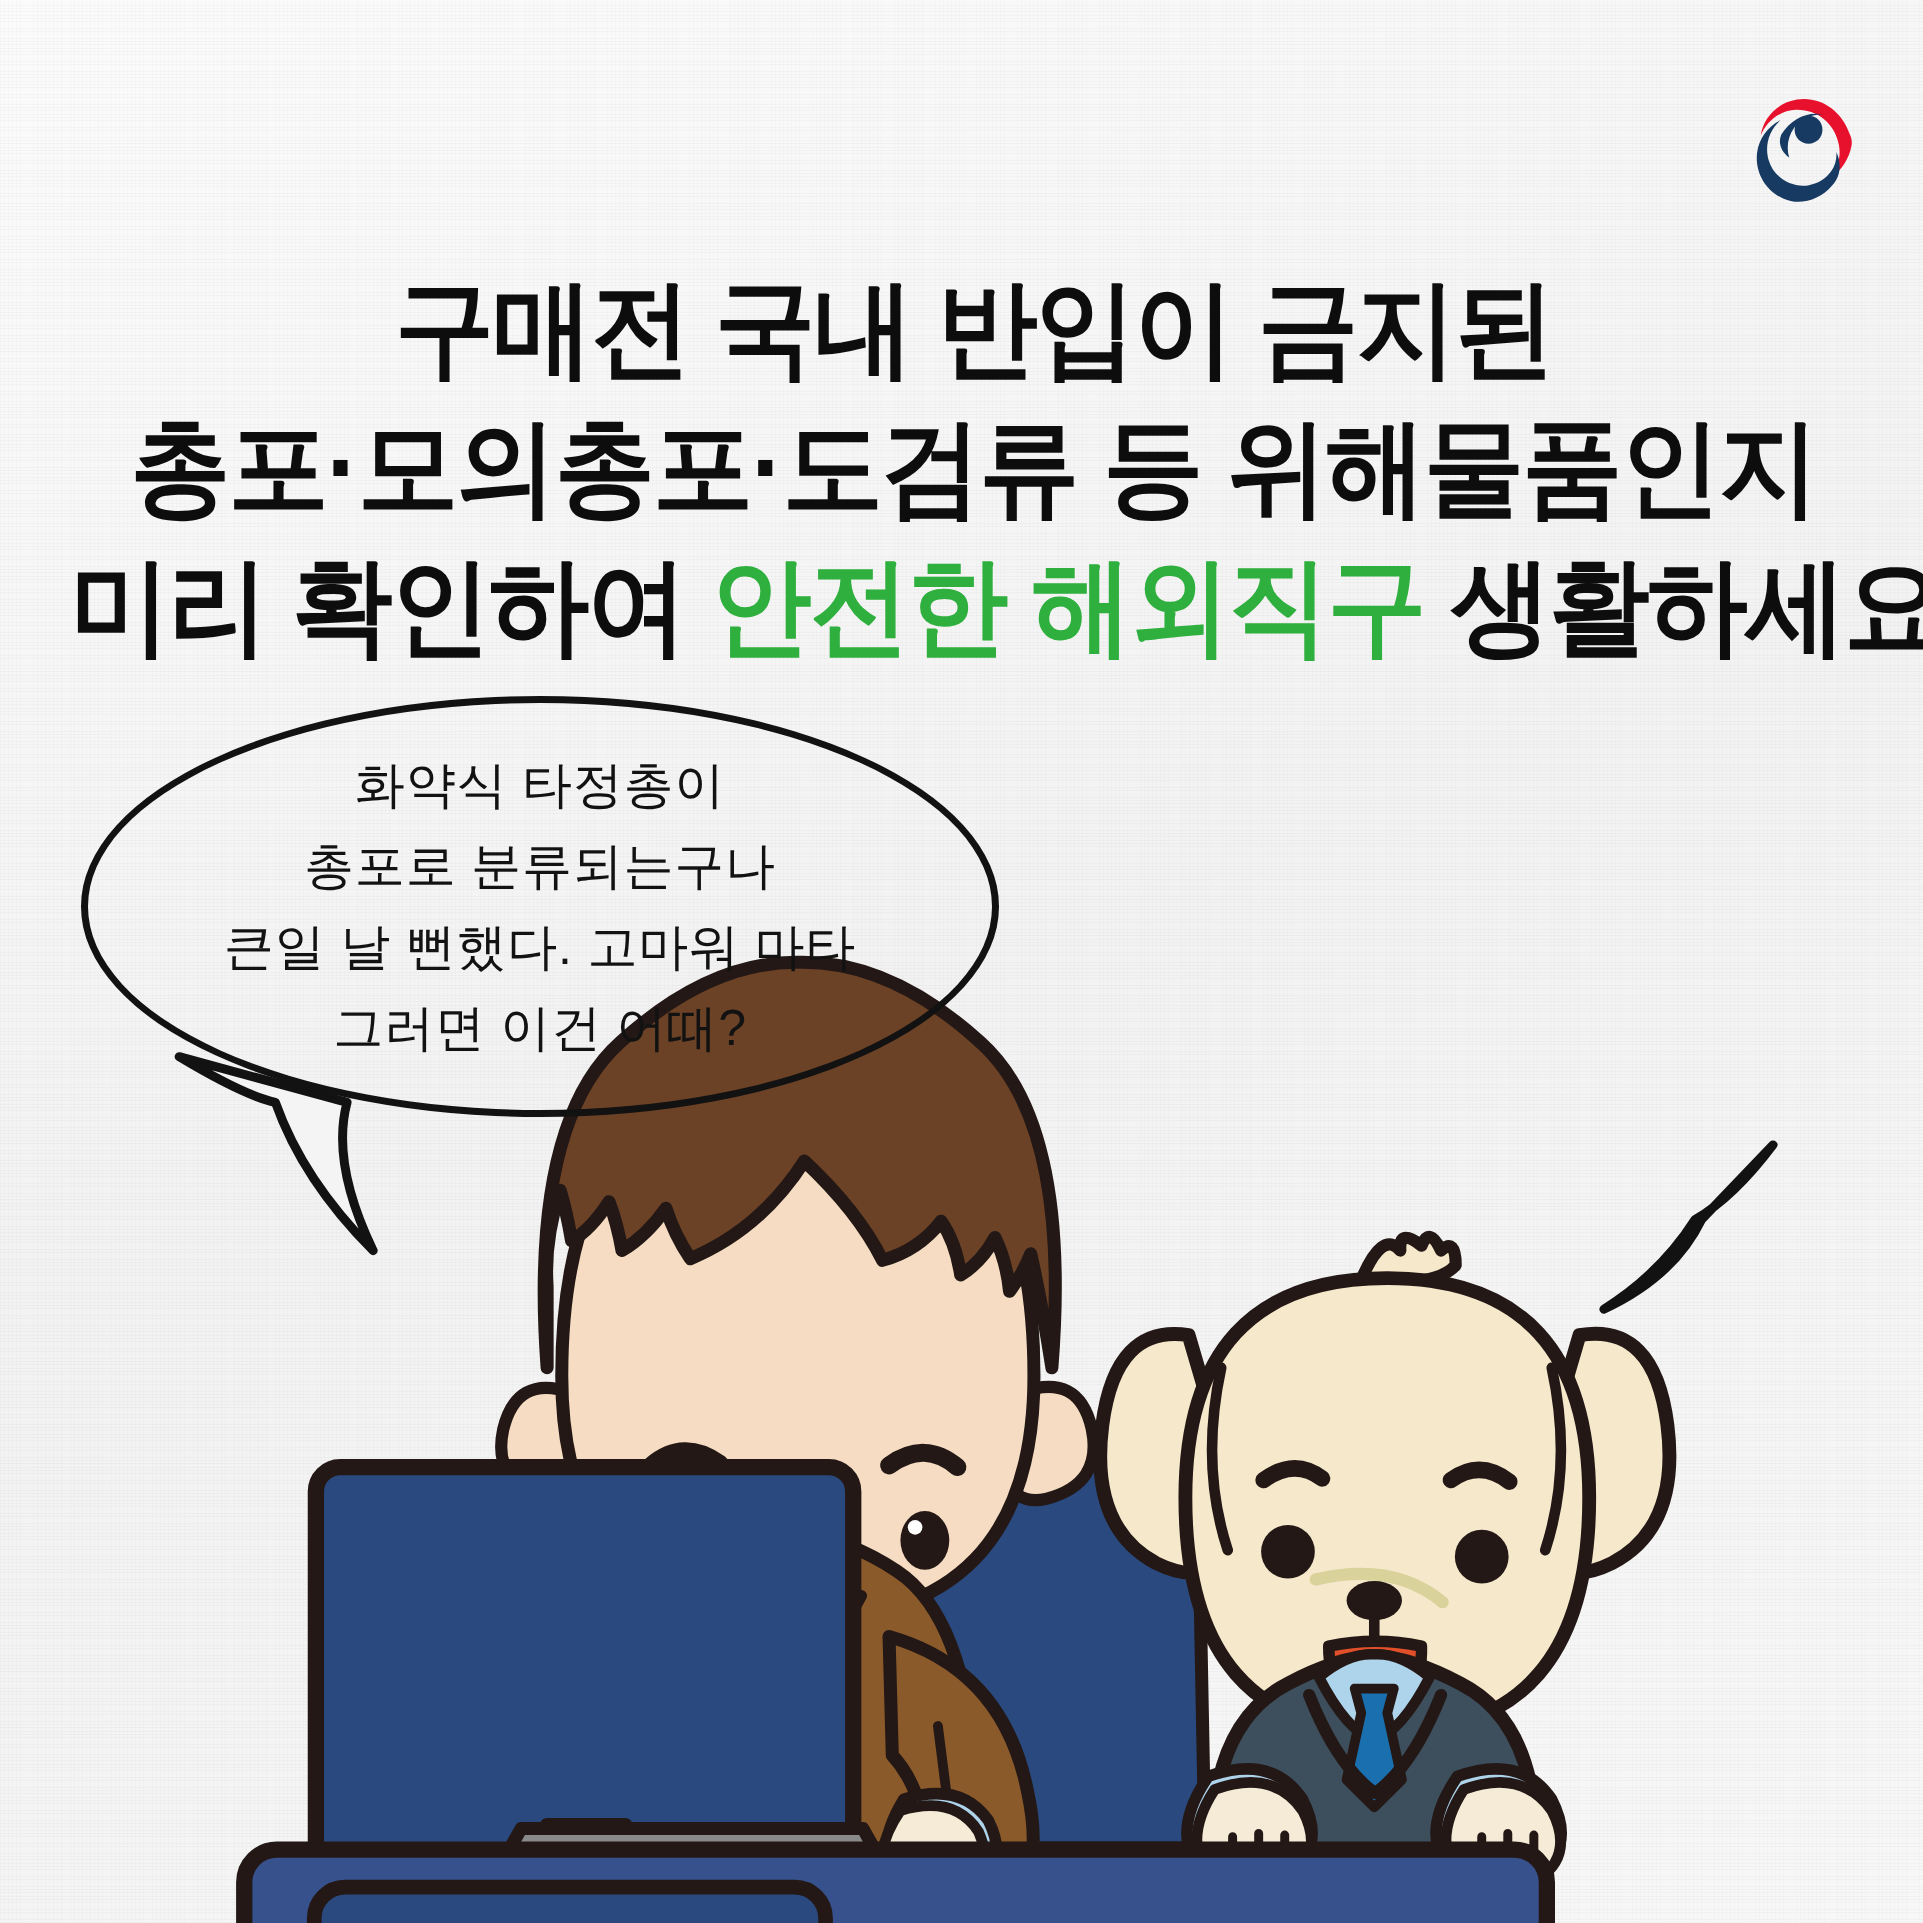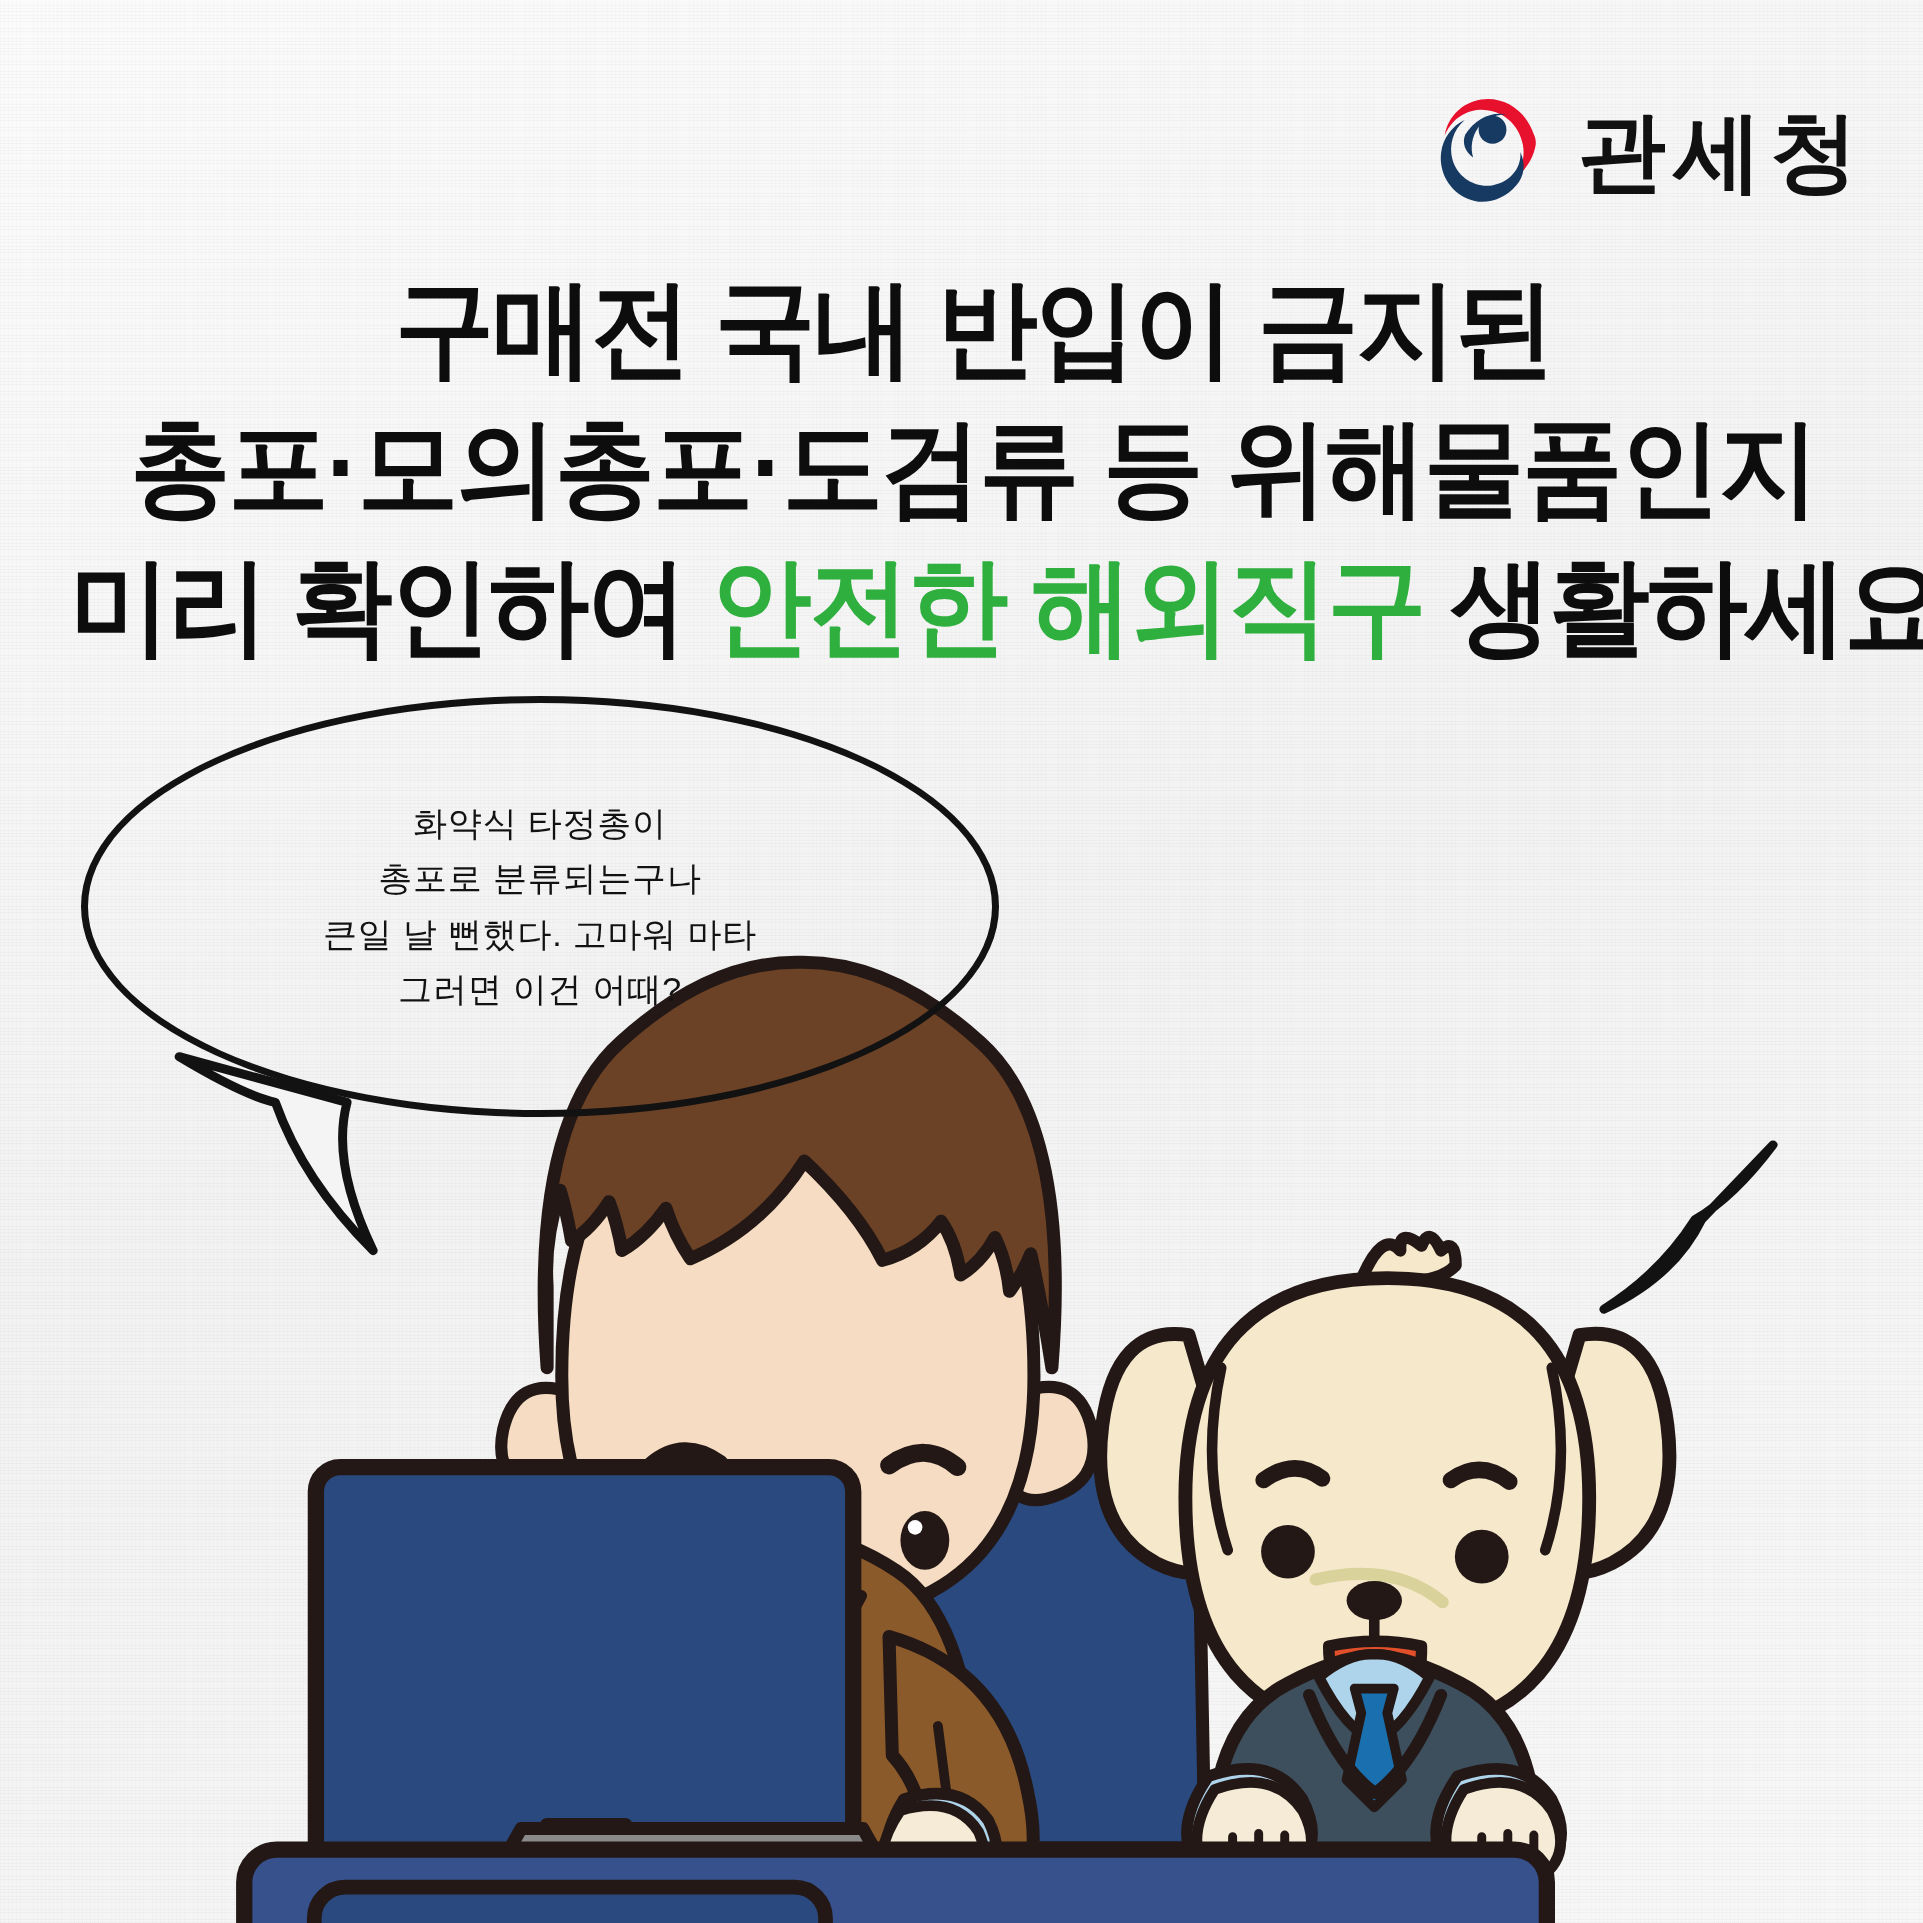--- a/index.html
+++ b/index.html
@@ -78,21 +78,21 @@
     font-weight: 500;
     white-space: pre-line;
     letter-spacing: 0.8px;
   }
   #bubble-left {
     left: 81px;
     top: 696px;
     width: 904px;
     height: 407px;
   }
-  #bubble-left .bubble-text { font-size: 34px; }
+  #bubble-left .bubble-text { font-size: 50px; }
   #bubble-right {
     left: 1160px;
     top: 957px;
     width: 700px;
     height: 293px;
   }
   #bubble-right .bubble-text { font-size: 49px; }
   .tail { position: absolute; overflow: visible; }
   #tail-left  { left: 171px;  top: 1042px; width: 375px; height: 269px; }
   #tail-right { left: 1571px; top: 1140px; width: 326px; height: 244px; }
@@ -113,21 +113,20 @@
                C60 15 74 27 77.5 44 C79.5 53.5 77 64 71 71.5 C80 65.5 86 56 88 45.5
                C88.7 42 88 38.5 86.5 35.5 Z" fill="#E8112D"></path>
       <path d="M72 78 C62 90 45 95 32 89 C17 83 8 67 10 51 C11.5 39 19 29 29.5 24
                C20 32 16 45 19.5 57 C23.5 71 37.5 80 52 78 C60 77 67 72.5 71.5 66
                C74.5 61.5 76 56 75.5 50.5 C80 60 79 71 72 78 Z" fill="#173A63"></path>
       <path d="M52.5 43.5 C46 43.5 41 38.5 41 32 C41 25.5 46 20.5 52.5 20.5
                C59 20.5 64 25.5 64 32 C64 38.5 59 43.5 52.5 43.5 Z" fill="#173A63"></path>
       <path d="M30 36 C38 23 52 16.5 64.5 19.5 C55 19 46 23 40.5 30.5 C35.5 37.5 34 46.5 36.5 55
                C30 50.5 27 43 30 36 Z" fill="#173A63"></path>
     </svg>
-    <div id="brand-name">관세청</div>
   </div>
 
   <div id="headline">
     <span class="hl-line">구매전 국내 반입이 금지된</span>
     <span class="hl-line">총포·모의총포·도검류 등 위해물품인지</span>
     <span class="hl-line"><span>미리 확인하여 </span><span class="hl-accent">안전한 해외직구</span><span> 생활하세요</span></span>
   </div>
 
   <svg id="scene" viewBox="0 0 2362 2362">
     <g stroke="#231815" stroke-linecap="round" stroke-linejoin="round">

